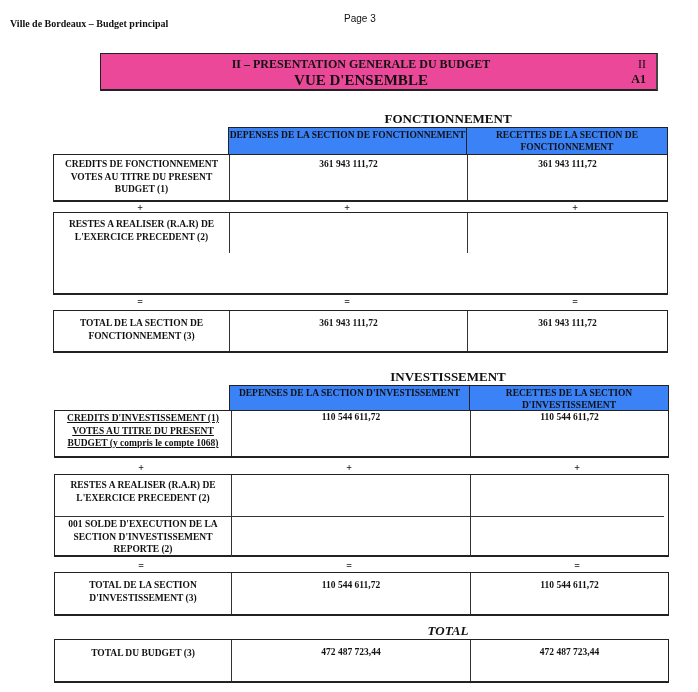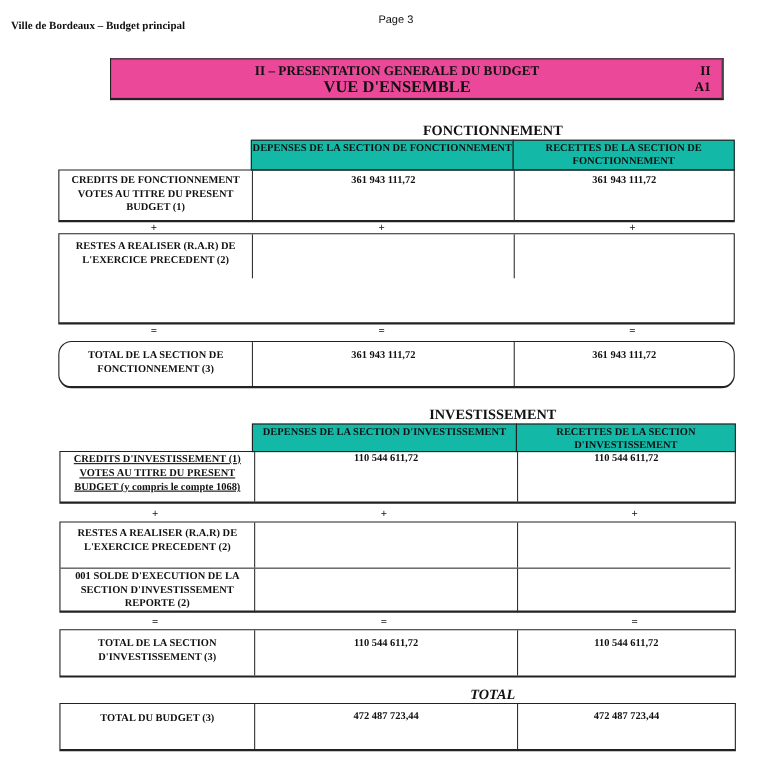--- a/index.html
+++ b/index.html
@@ -5,25 +5,25 @@
   html, body { margin: 0; padding: 0; background: #ffffff; }
   body { width: 698px; height: 692px; position: relative; overflow: hidden;
          font-family: "Liberation Serif", "DejaVu Serif", serif; color: #111; }
   .abs { position: absolute; }
   .org { left: 10px; top: 18px; font-size: 10px; font-weight: bold; }
   .page { left: 344px; top: 13px; font-size: 10px; font-family: "Liberation Sans", "DejaVu Sans", sans-serif; }
   .hdr { left: 100px; top: 53px; width: 558px; height: 38px; background: #ec4899;
          border: 1px solid #222; border-bottom: 2px solid #222; border-right: 2px solid #444; box-sizing: border-box; }
   .hdr .t1 { position: absolute; left: 0; width: 520px; top: 3px; text-align: center; font-size: 12px; font-weight: bold; }
   .hdr .t2 { position: absolute; left: 0; width: 520px; top: 18px; text-align: center; font-size: 15px; font-weight: bold; }
-  .hdr .c1 { position: absolute; right: 10px; top: 3px; font-size: 12px; font-weight: bold; }
+  .hdr .c1 { position: absolute; right: 10px; top: 3px; font-size: 12px; font-weight: normal; }
   .hdr .c2 { position: absolute; right: 10px; top: 18px; font-size: 12px; font-weight: bold; }
 
   .sect { font-size: 13px; font-weight: bold; text-align: center; left: 228px; width: 440px; }
-  .colhdr { background: #14b8a6; border: 1px solid #222; border-bottom: 1px solid #222; box-sizing: border-box;
+  .colhdr { background: #3b82f6; border: 1px solid #222; border-bottom: 1px solid #222; box-sizing: border-box;
             font-size: 9.5px; font-weight: bold; text-align: center; line-height: 12px; padding-top: 1px; }
   .box { border: 1px solid #222; border-bottom: 2px solid #222; box-sizing: border-box; }
   .cell { position: absolute; top: 0; bottom: 0; box-sizing: border-box; }
   .cell.lab { left: 0; width: 176px; border-right: 1px solid #333; font-size: 9.5px; font-weight: bold;
               text-align: center; line-height: 12.5px; padding-top: 3px; }
   .cell.c1 { left: 176px; width: 238px; border-right: 1px solid #333; font-size: 9.5px; font-weight: bold; text-align: center; padding-top: 4px; }
   .cell.c2 { left: 414px; right: 0; font-size: 9.5px; font-weight: bold; text-align: center; padding-top: 4px; }
   .row { position: absolute; left: 0; right: 4px; }
   .row + .row { border-top: 1px solid #333; }
   .op { font-size: 10px; font-weight: bold; text-align: center; width: 20px; }
@@ -60,21 +60,21 @@
     <div class="cell lab" style="padding-top:5px;">RESTES A REALISER (R.A.R) DE L'EXERCICE PRECEDENT (2)</div>
     <div class="cell c1"></div>
     <div class="cell c2"></div>
   </div>
 </div>
 
 <div class="abs op" style="left:130px; top:296px;">=</div>
 <div class="abs op" style="left:337px; top:296px;">=</div>
 <div class="abs op" style="left:565px; top:296px;">=</div>
 
-<div class="abs box" style="left:53px; top:310px; width:615px; height:43px;border-radius:12px;">
+<div class="abs box" style="left:53px; top:310px; width:615px; height:43px;">
   <div class="cell lab" style="padding-top:6px;">TOTAL DE LA SECTION DE FONCTIONNEMENT (3)</div>
   <div class="cell c1" style="padding-top:7px;">361 943 111,72</div>
   <div class="cell c2" style="padding-top:7px;">361 943 111,72</div>
 </div>
 
 <div class="abs sect" style="top:369px;">INVESTISSEMENT</div>
 <div class="abs colhdr" style="left:229px; top:385px; width:241px; height:26px;">DEPENSES DE LA SECTION D'INVESTISSEMENT</div>
 <div class="abs colhdr" style="left:469px; top:385px; width:200px; height:26px;">RECETTES DE LA SECTION D'INVESTISSEMENT</div>
 
 <div class="abs box" style="left:54px; top:410px; width:615px; height:48px;">

